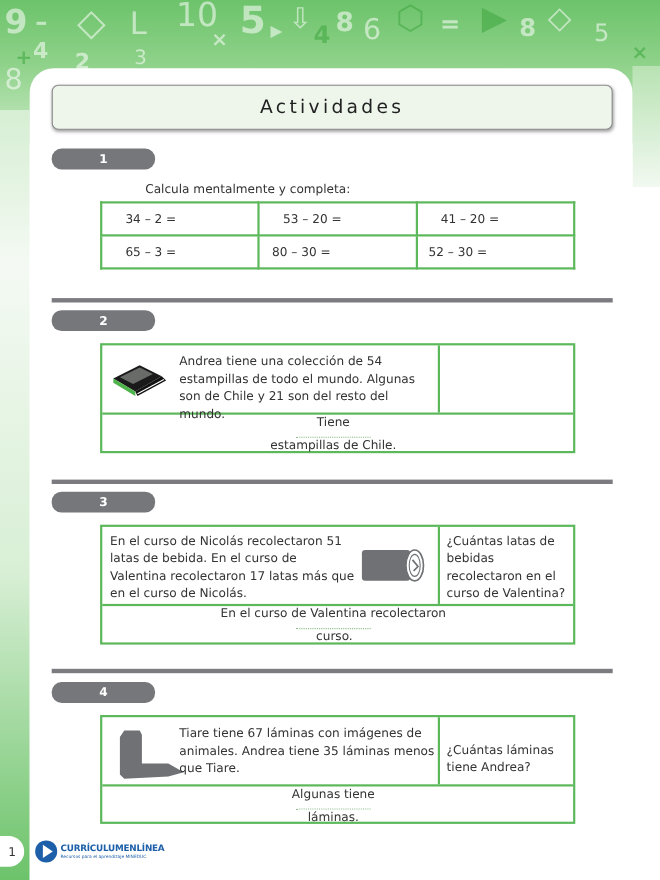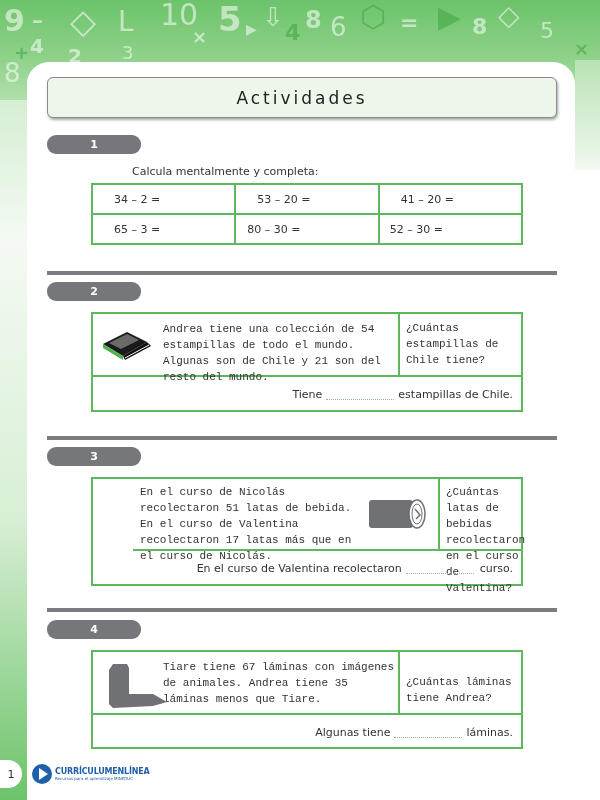--- a/index.html
+++ b/index.html
@@ -61,26 +61,26 @@
       border-collapse: collapse;
     }
     table.ops td {
       border: 2px solid #5cb85a; width: 144px; height: 30px;
       font-size: 11px; padding-left: 21px; color: #333;
     }
     .prob {
       position: absolute; left: 91px; width: 432px;
       border: 2px solid #5cb85a; background: #fff;
     }
-    .prob .top { display: flex; border-bottom: 2px solid #5cb85a; font-family: Liberation Mono, monospace; }
+    .prob .top { display: flex; border-bottom: 2px solid #5cb85a; }
     .prob .left { position: relative; flex: 0 0 307px; border-right: 2px solid #5cb85a; font-size: 11px; line-height: 16px; color: #333; }
     .prob .right { flex: 1; font-size: 11px; line-height: 16px; color: #333; padding: 6px 6px; }
     .prob .bottom {
       height: 34px; display: flex; align-items: center; justify-content: flex-end;
-      font-size: 11px; color: #333; padding-right: 8px;
+      font-size: 11px; color: #333; padding-right: 8px; flex-direction: column;
     }
     .blank {
       display: inline-block; width: 68px; height: 12px; margin: 0 4px;
       border-bottom: 1px dotted #8fbf8c; vertical-align: bottom;
     }
     .footer-num {
       position: absolute; left: 0; top: 760px; width: 22px; height: 28px;
       background: #fff; border-radius: 0 14px 14px 0;
       font-size: 11px; color: #333; display: flex; align-items: center; justify-content: center;
     }
@@ -163,34 +163,33 @@
     <div class="left">
       <svg width="56" height="34" viewBox="0 0 56 34" style="position:absolute;left:6px;top:14px;">
         <polygon points="4,16 28,4 48,14 24,28" fill="#1a1a1a"></polygon>
         <polygon points="4,16 24,28 24,32 4,20" fill="#4fb34c"></polygon>
         <polygon points="24,28 48,14 52,18 26,32" fill="#111"></polygon>
         <polygon points="10,15 28,6 40,12 22,21" fill="#9ca29c" opacity="0.6"></polygon>
         <line x1="26" y1="30" x2="50" y2="17" stroke="#fff" stroke-width="1"></line>
       </svg>
       <div style="position:absolute;left:70px;top:7px;width:232px;">Andrea tiene una colección de 54 estampillas de todo el mundo. Algunas son de Chile y 21 son del resto del mundo.</div>
     </div>
-    <div class="right">¿Cuántas estampillas de Chile tiene?</div>
   </div>
   <div class="bottom">
     <span>Tiene</span>
     <span class="blank"></span>
     <span>estampillas de Chile.</span>
   </div>
 </div>
 
 <div class="rule" style="top:436px;"></div>
 <div class="badge" style="top:447px;">
   <span>3</span>
 </div>
-<div class="prob" style="top:477px;height:109px;padding-left:40px;">
+<div class="prob" style="top:477px;height:109px;">
   <div class="top" style="height:72px;">
     <div class="left">
       <div style="position:absolute;left:7px;top:5px;width:222px;">En el curso de Nicolás recolectaron 51 latas de bebida. En el curso de Valentina recolectaron 17 latas más que en el curso de Nicolás.</div>
       <svg width="62" height="34" viewBox="0 0 62 34" style="position:absolute;left:234px;top:18px;">
         <rect x="2" y="3" width="44" height="28" rx="3" fill="#6f7175"></rect>
         <ellipse cx="50" cy="17" rx="8" ry="14" fill="#fff" stroke="#6f7175" stroke-width="1.5"></ellipse>
         <ellipse cx="50" cy="17" rx="5" ry="10" fill="none" stroke="#6f7175" stroke-width="1"></ellipse>
         <path d="M48 12 L53 18 L49 22" stroke="#6f7175" stroke-width="1.5" fill="none"></path>
       </svg>
     </div>

